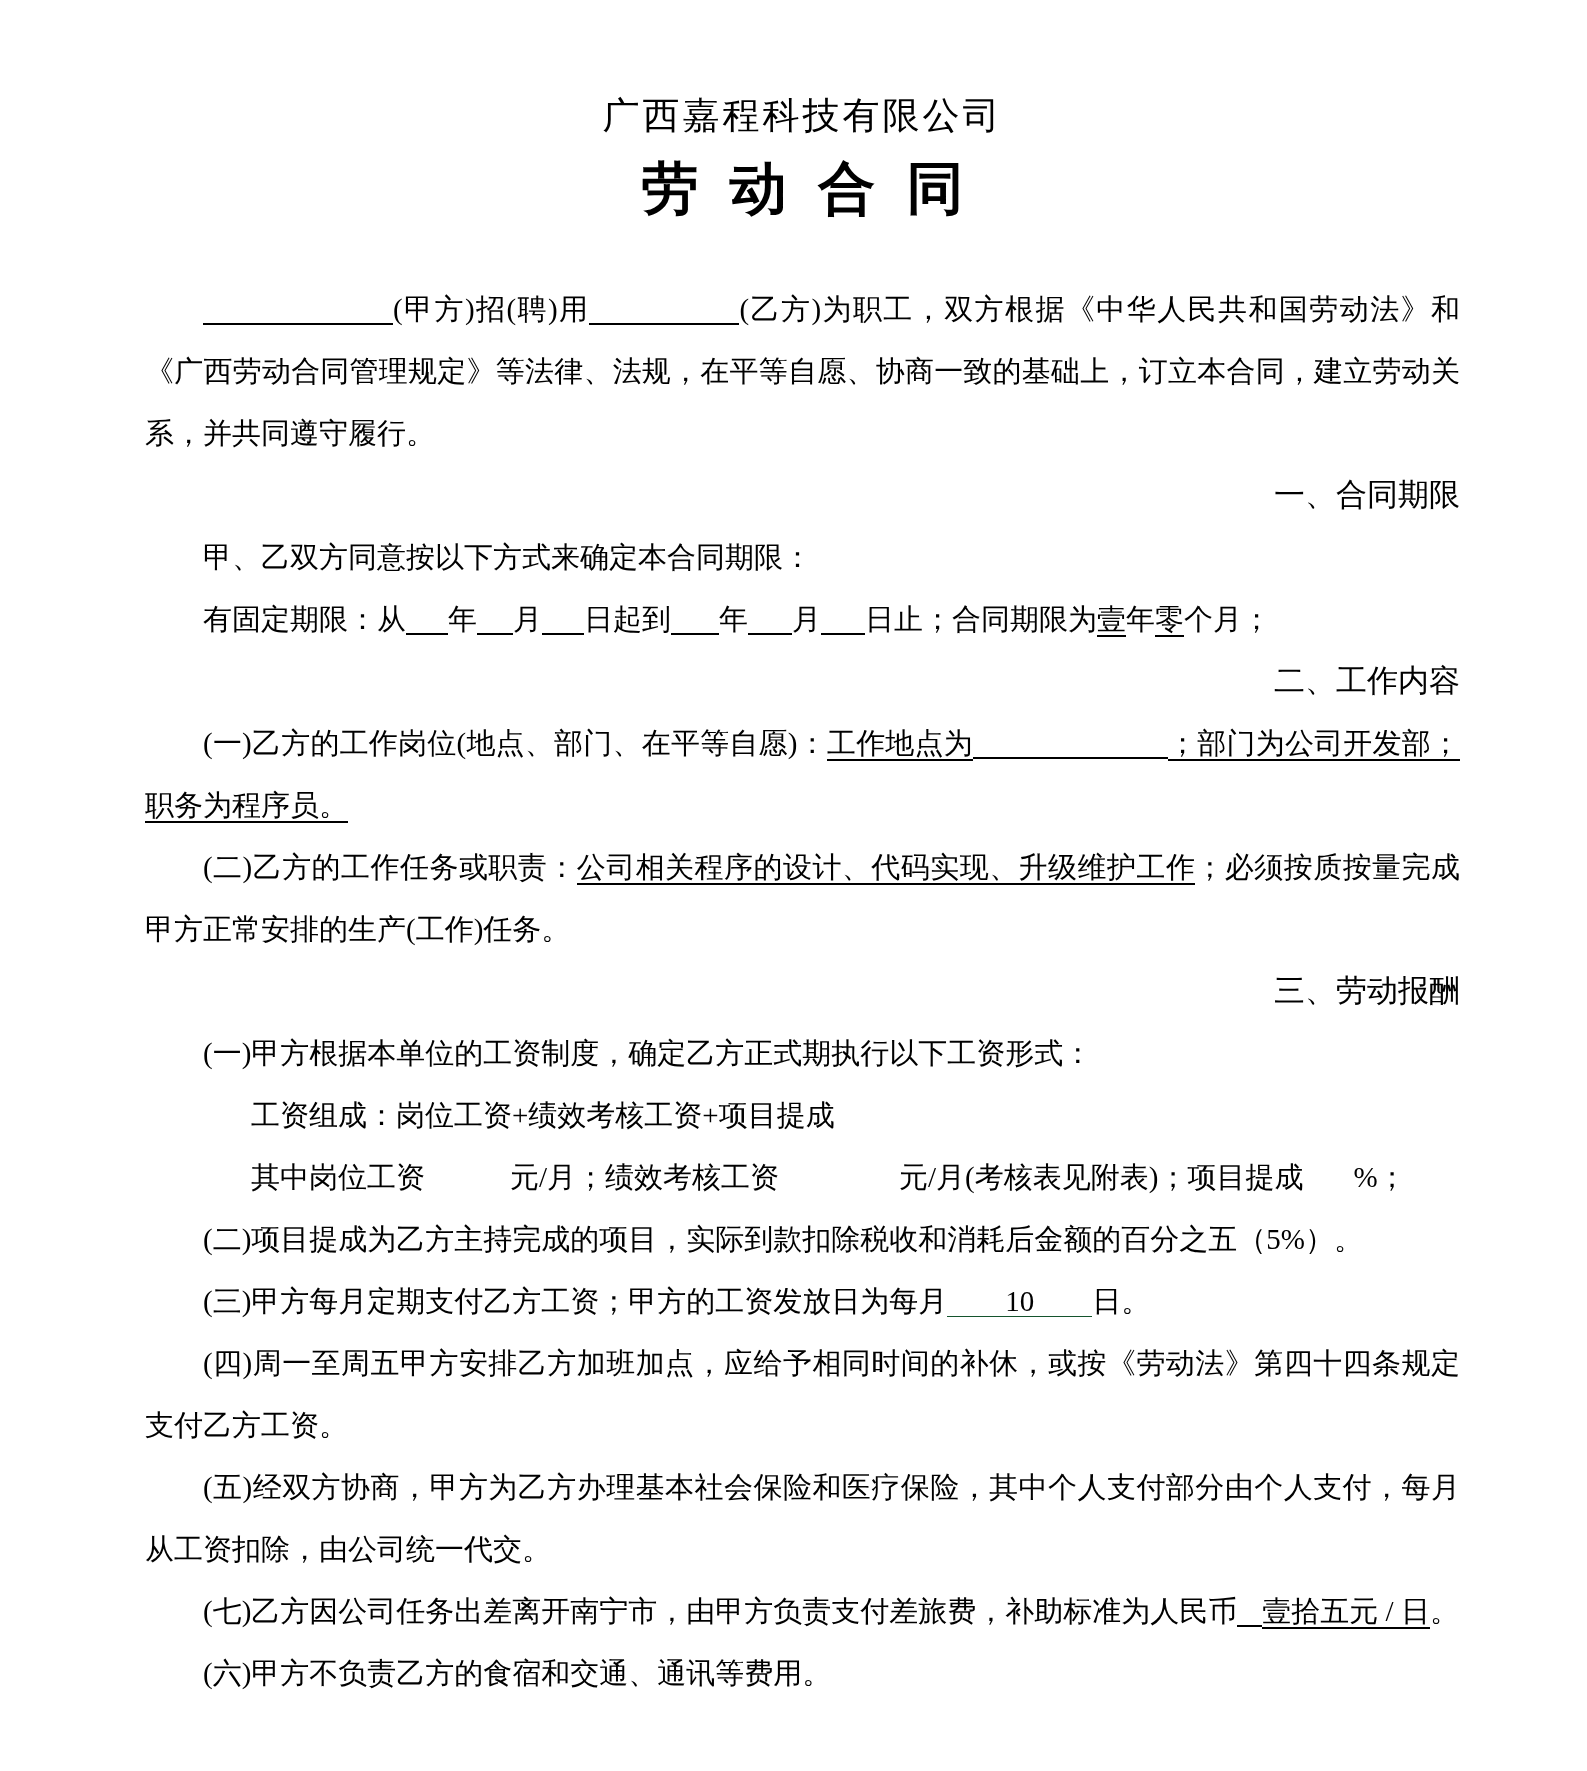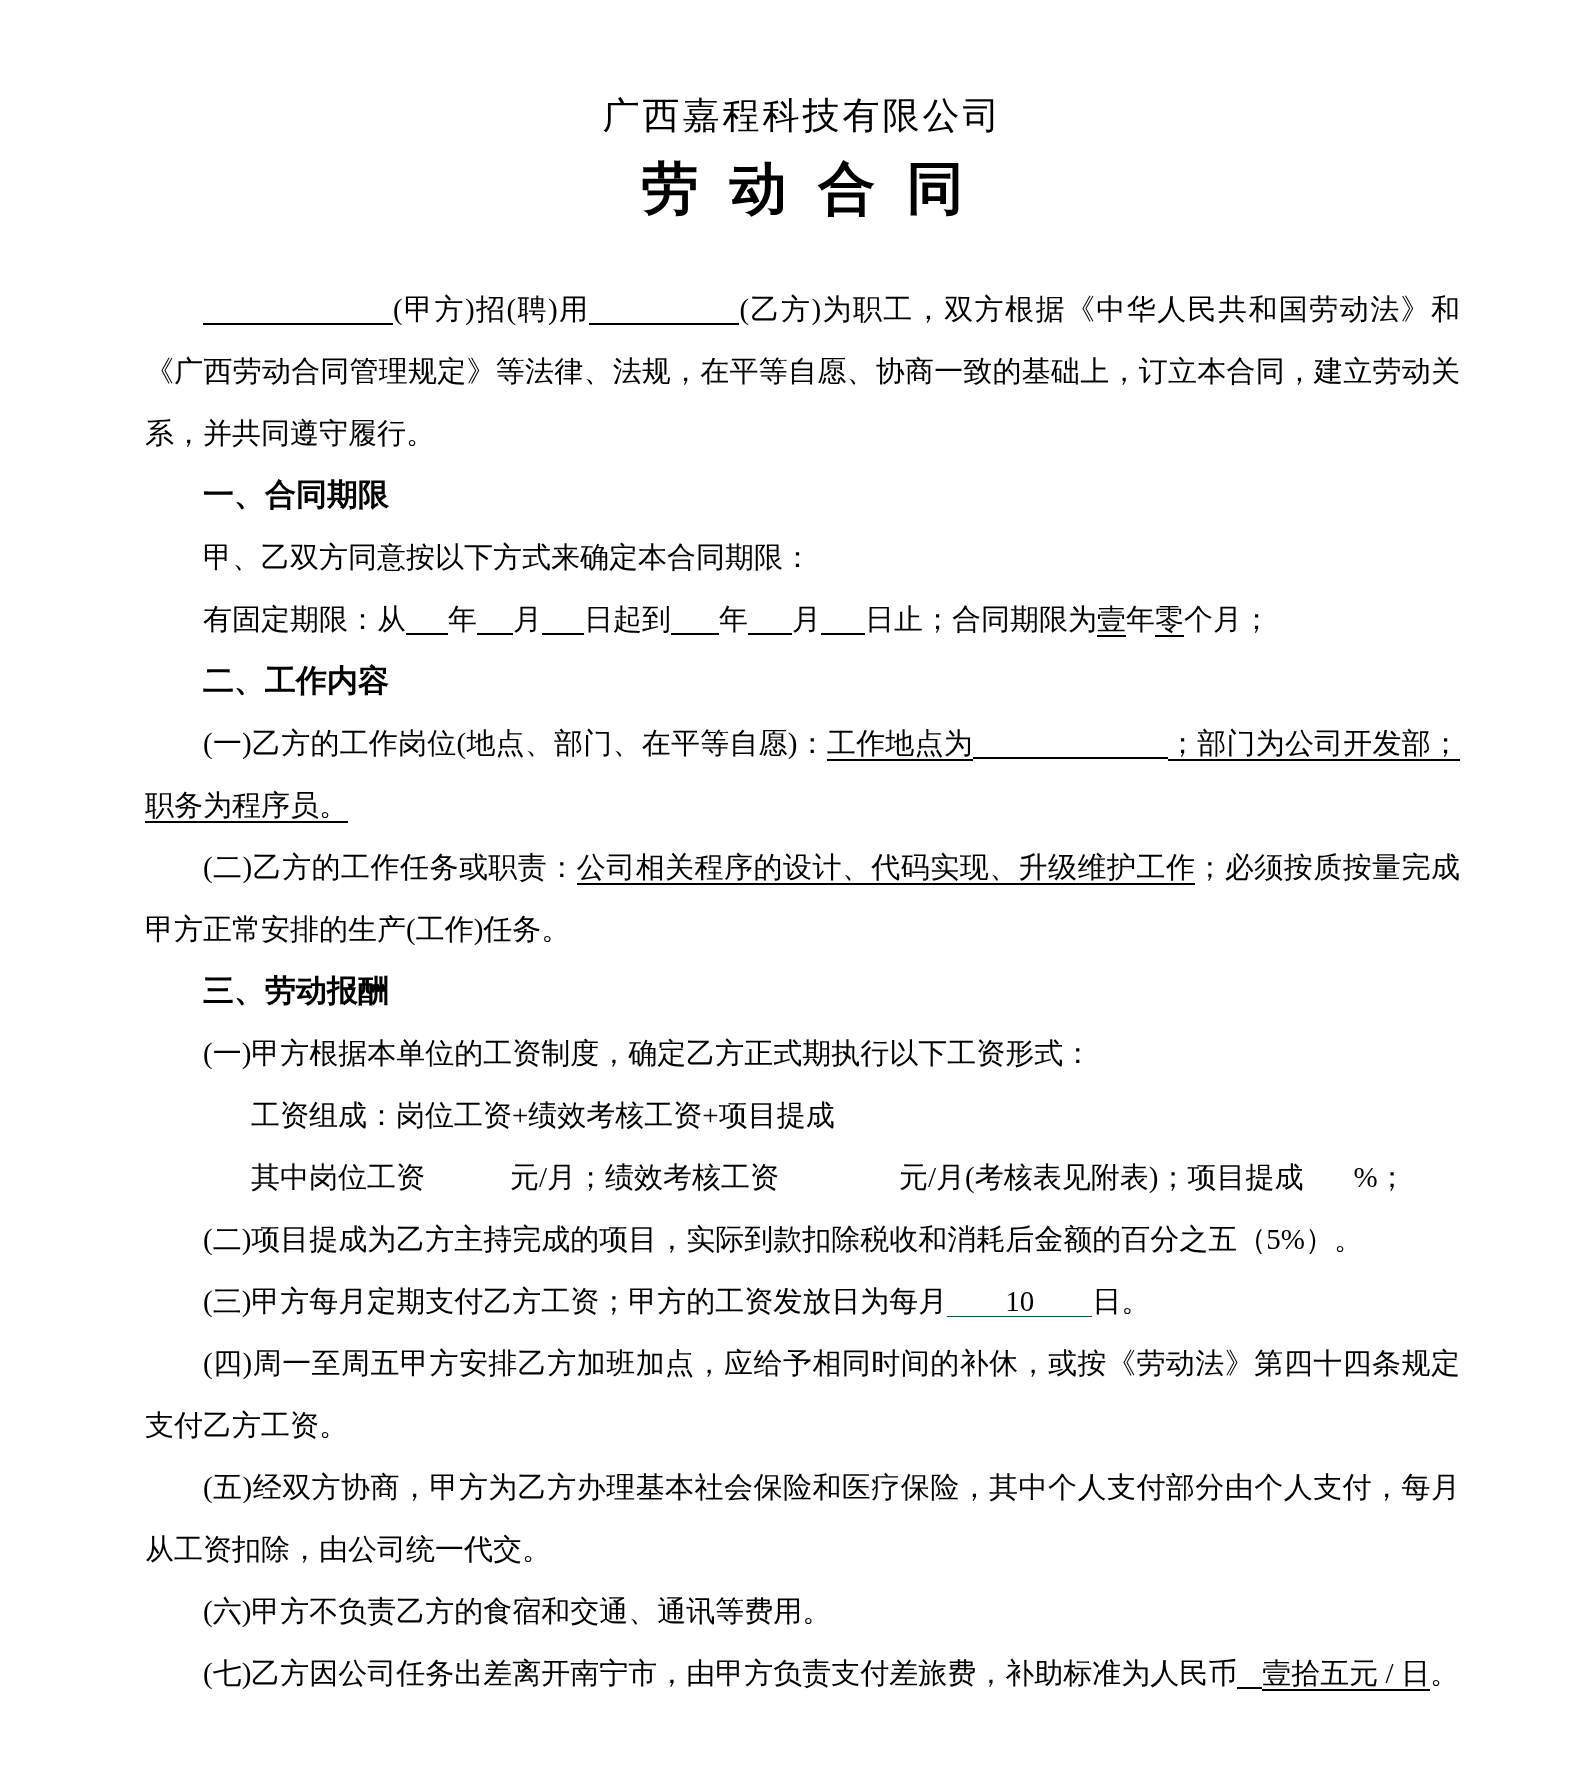--- a/index.html
+++ b/index.html
@@ -39,24 +39,24 @@
     font-size: 29px;
     line-height: 62px;
     text-align: justify;
   }
   .para    { margin: 0; text-indent: 58px; }
   .subpara { margin: 0; text-indent: 106px; }
   .heading {
     margin: 0;
     text-indent: 58px;
     font-family: "Liberation Sans", "DejaVu Sans", sans-serif;
-    font-weight: 700;
+    font-weight: 400;
     font-size: 31px;
     line-height: 62px;
-    text-align: left;
+    text-align: right;
   }
   .t  { }
   .u  { border-bottom: 2px solid #000; }
   .blank {
     display: inline-block;
     height: 10px;
     border-bottom: 2px solid #000;
     vertical-align: -6px;
   }
   .gap { display: inline-block; }
@@ -81,16 +81,16 @@
       <p class="para"><span class="t">(一)乙方的工作岗位(地点、部门、在平等自愿)：</span><span class="u">工作地点为</span><span class="blank" style="width: 195px;"></span><span class="u">；部门为公司开发部；职务为程序员。</span></p>
       <p class="para"><span class="t">(二)乙方的工作任务或职责：</span><span class="u">公司相关程序的设计、代码实现、升级维护工作</span><span class="t">；必须按质按量完成甲方正常安排的生产(工作)任务。</span></p>
       <p class="heading"><span class="t">三、劳动报酬</span></p>
       <p class="para"><span class="t">(一)甲方根据本单位的工资制度，确定乙方正式期执行以下工资形式：</span></p>
       <p class="subpara"><span class="t">工资组成：岗位工资+绩效考核工资+项目提成</span></p>
       <p class="subpara"><span class="t">其中岗位工资</span><span class="gap" style="width: 85px;"></span><span class="t">元/月；绩效考核工资</span><span class="gap" style="width: 120px;"></span><span class="t">元/月(考核表见附表)；项目提成</span><span class="gap" style="width: 50px;"></span><span class="t">%；</span></p>
       <p class="para"><span class="t">(二)项目提成为乙方主持完成的项目，实际到款扣除税收和消耗后金额的百分之五（5%）。</span></p>
       <p class="para"><span class="t">(三)甲方每月定期支付乙方工资；甲方的工资发放日为每月</span><span class="blanktext" style="width: 145px;">10</span><span class="t">日。</span></p>
       <p class="para"><span class="t">(四)周一至周五甲方安排乙方加班加点，应给予相同时间的补休，或按《劳动法》第四十四条规定支付乙方工资。</span></p>
       <p class="para"><span class="t">(五)经双方协商，甲方为乙方办理基本社会保险和医疗保险，其中个人支付部分由个人支付，每月从工资扣除，由公司统一代交。</span></p>
+      <p class="para"><span class="t">(七)乙方因公司任务出差离开南宁市，由甲方负责支付差旅费，补助标准为人民币</span><span class="blank" style="width: 25px;"></span><span class="u">壹拾五元 / 日</span><span class="t">。</span></p>
       <p class="para"><span class="t">(六)甲方不负责乙方的食宿和交通、通讯等费用。</span></p>
-      <p class="para"><span class="t">(七)乙方因公司任务出差离开南宁市，由甲方负责支付差旅费，补助标准为人民币</span><span class="blank" style="width: 25px;"></span><span class="u">壹拾五元 / 日</span><span class="t">。</span></p>
     </div>
 </div>
 
 </body></html>

